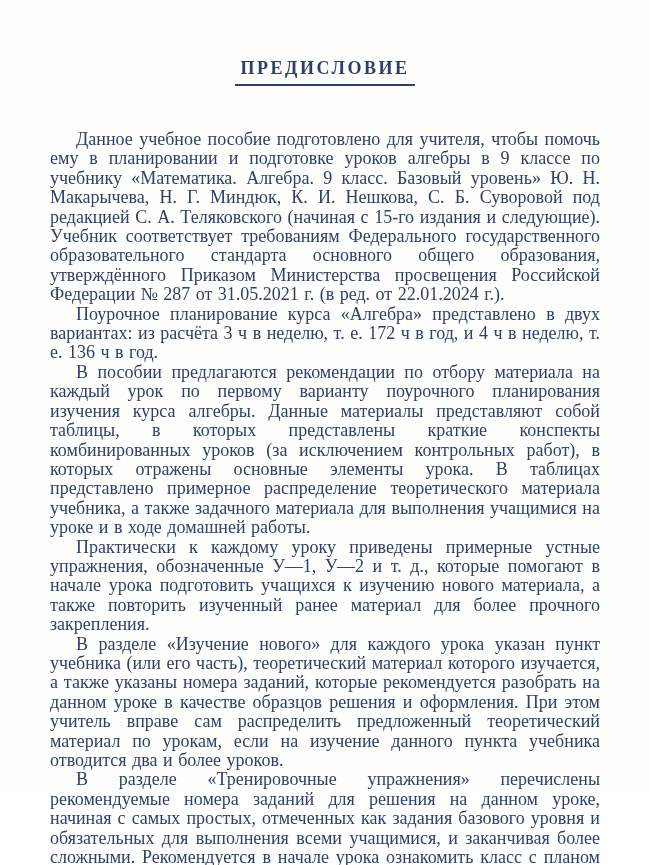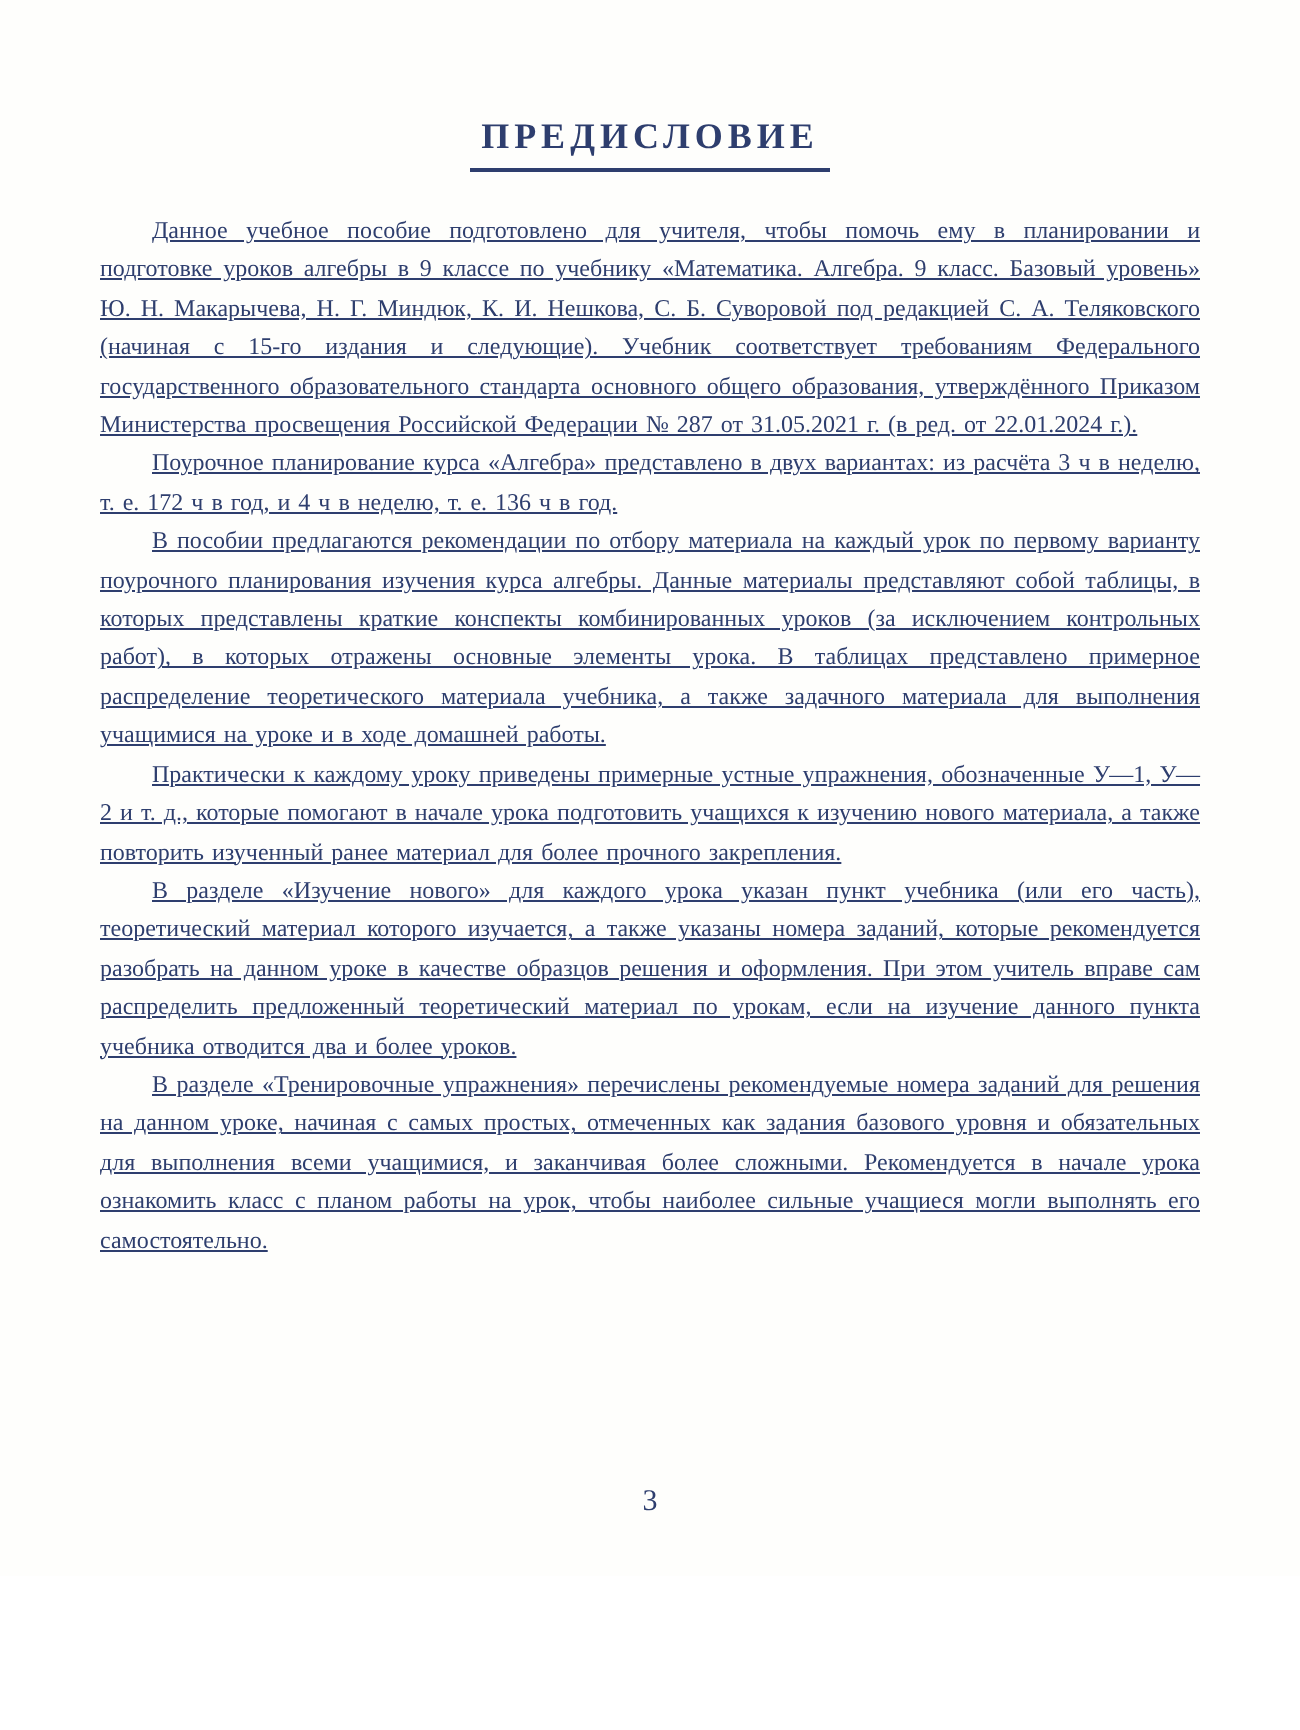--- a/index.html
+++ b/index.html
@@ -14,41 +14,41 @@
   }
   .page {
     box-sizing: border-box;
     width: 650px;
     height: 788px;
     padding: 58px 50px 28px 50px;
     background: #fefefc;
     color: var(--ink, #2e3e6e);
     display: flex;
     flex-direction: column;
+    gap: 24px;
   }
   .title-wrap {
     text-align: center;
     margin: 0 0 20px 0;
   }
   .title-wrap .title-text {
     display: inline-block;
     font-size: 18px;
     font-weight: bold;
     letter-spacing: 2.5px;
     padding: 0 6px 5px 6px;
     border-bottom: 2px solid currentColor;
   }
   .body-text p {
     margin: 0;
-    font-size: 12px;
+    font-size: 18px;
     line-height: 19.4px;
     text-align: justify;
     text-indent: 26px;
     word-spacing: 1px;
-    text-decoration: underline;
   }
   .page-number {
     margin-top: auto;
     text-align: center;
     font-size: 15px;
     padding-top: 8px;
   }
 </style>
 </head>
 <body>

